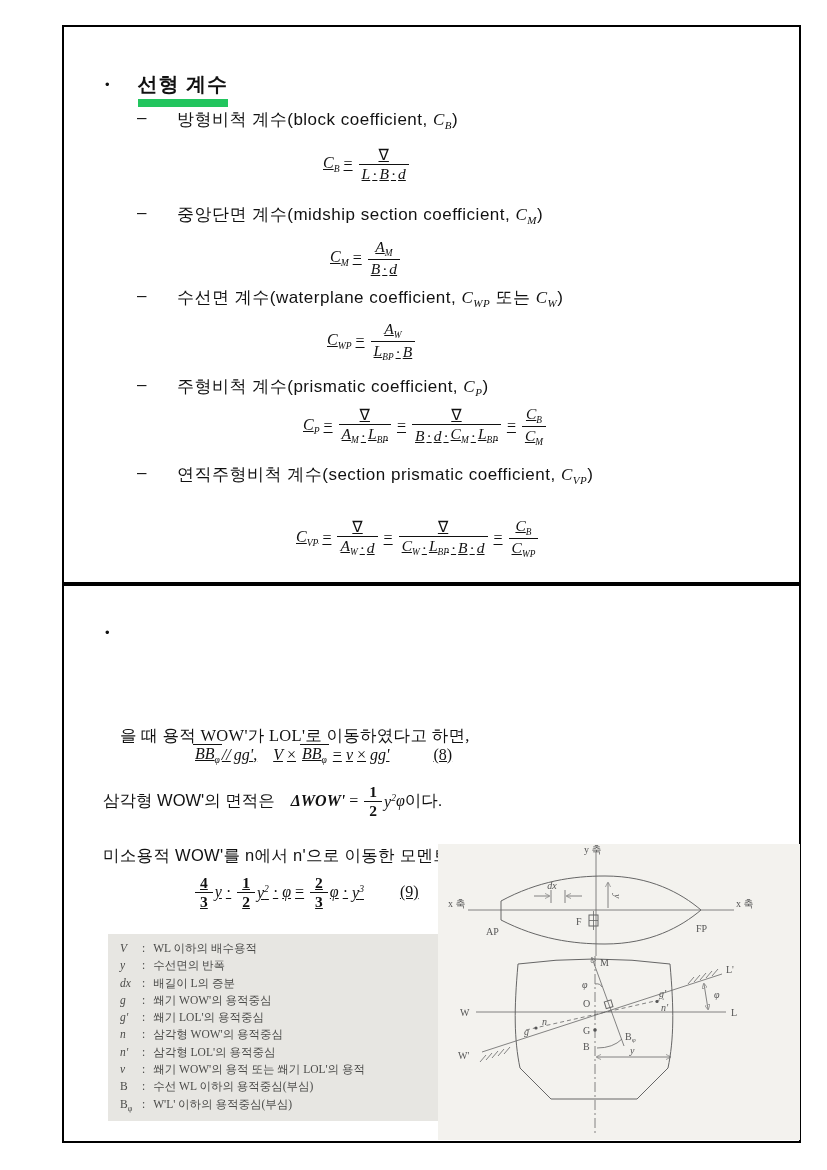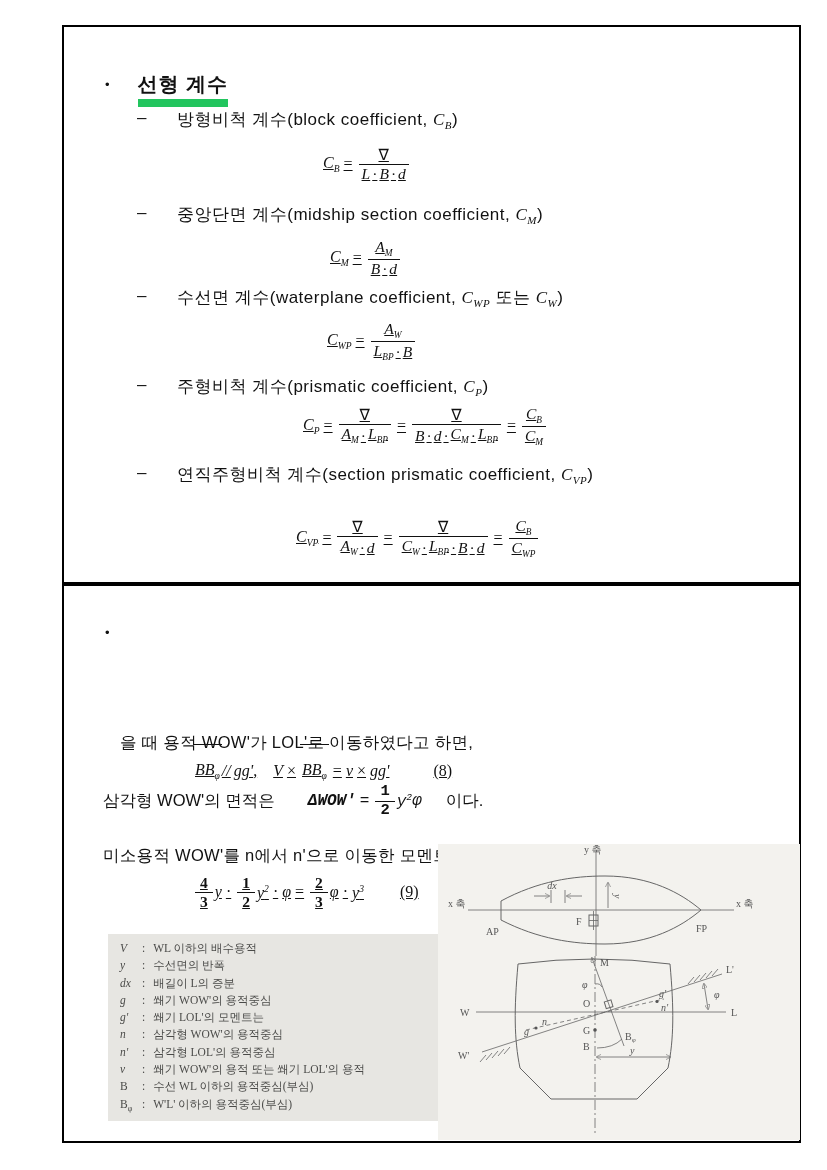--- a/index.html
+++ b/index.html
@@ -24,21 +24,21 @@
   .eq .v{font-style:italic;}
   .eq .op{margin:0 4px;font-style:normal;}
   .eq .tx{font-style:normal;}
   .eq sub{font-style:italic;font-size:0.6em;}
   .eq sup{font-style:italic;font-size:0.6em;}
   .eq .bb{font-weight:bold;}
   .frac{display:inline-flex;flex-direction:column;align-items:center;margin:0 2px;font-size:0.97em;line-height:1.15;}
   .frac .den{border-top:1.4px solid #111;}
   .frac .num,.frac .den{display:flex;align-items:center;padding:0 3px;}
   .frac .op{margin:0 2px;}
-  .ovl{border-top:1.4px solid #111;padding:16px 2px;display:inline-flex;align-items:flex-start;}
+  .ovl{border-top:1.4px solid #111;padding:0 2px;display:inline-flex;align-items:flex-start;}
   .spc{display:inline-block;}
   
   .para{position:absolute;font-size:16.5px;letter-spacing:0.3px;white-space:nowrap;}
   .phi{font-family:"Liberation Serif",serif;font-style:italic;}
   .arow{position:absolute;display:flex;align-items:center;font-size:16.5px;}
   .arow .ktext{white-space:nowrap;}
   
   .vlist{position:absolute;background:#e7e6e2;padding:6px 8px 4px 12px;
          font-family:"Liberation Serif","DejaVu Serif",serif;font-size:11.5px;color:#4a4a48;}
   .vrow{display:flex;align-items:baseline;line-height:17.3px;white-space:nowrap;}
@@ -208,21 +208,21 @@
           </span>
         </span>
       </div>
   </section>
 
   <section class="slide" id="slide2">
     <div class="title-row" style="left:41px;top:41px;">
       <span class="bullet">•</span>
     </div>
 
-    <div class="para" style="left:56px;top:146px;">을 때 용적 WOW'가 LOL'로 이동하였다고 하면,</div>
+    <div class="para" style="left:56px;top:139px;font-family:Liberation Serif, serif;">을 때 용적 WOW'가 LOL'로 이동하였다고 하면,</div>
 
     <div class="eq abs" style="left:129px;top:158px;">
         <span class="ovl">
           <span class="v">BB<sub>φ</sub></span>
         </span>
         <span class="v">//</span>
         <span class="spc" style="width: 3px;"></span>
         <span class="v">gg'</span>
         <span class="tx">,</span>
         <span class="spc" style="width: 16px;"></span>
@@ -234,35 +234,35 @@
         <span class="op">=</span>
         <span class="v">v</span>
         <span class="op">×</span>
         <span class="v">gg'</span>
         <span class="spc" style="width: 44px;"></span>
         <span class="tx">(8)</span>
       </div>
 
     <div class="arow" style="left:39px;top:197px;">
       <span class="ktext">삼각형 WOW'의 면적은</span>
-      <span class="eq" style="margin-left:33px;font-family:Liberation Mono, monospace;">
+      <span class="eq" style="margin-left:16px;">
           <span class="v bb">ΔWOW'</span>
           <span class="op">=</span>
           <span class="frac">
             <span class="num">
               <span class="op bb">1</span>
             </span>
             <span class="den">
               <span class="op bb">2</span>
             </span>
           </span>
           <span class="v">y<sup>2</sup></span>
           <span class="v">φ</span>
         </span>
-      <span class="ktext" style="margin-left:24px;">이다.</span>
+      <span class="ktext" style="">이다.</span>
     </div>
 
     <div class="para" style="left:39px;top:259px;">미소용적 WOW'를 n에서 n'으로 이동한 모멘트는</div>
 
     <div class="eq abs" style="left:129px;top:288px;">
         <span class="frac">
           <span class="num">
             <span class="op bb">4</span>
           </span>
           <span class="den">
@@ -315,21 +315,21 @@
           <span class="vdesc">배길이 L의 증분</span>
         </div>
         <div class="vrow">
           <span class="vsym it">g</span>
           <span class="vcol">:</span>
           <span class="vdesc">쐐기 WOW'의 용적중심</span>
         </div>
         <div class="vrow">
           <span class="vsym it">g'</span>
           <span class="vcol">:</span>
-          <span class="vdesc">쐐기 LOL'의 모멘트는</span>
+          <span class="vdesc">쐐기 LOL'의 용적중심</span>
         </div>
         <div class="vrow">
           <span class="vsym it">n</span>
           <span class="vcol">:</span>
           <span class="vdesc">삼각형 WOW'의 용적중심</span>
         </div>
         <div class="vrow">
           <span class="vsym it">n'</span>
           <span class="vcol">:</span>
           <span class="vdesc">삼각형 LOL'의 용적중심</span>

